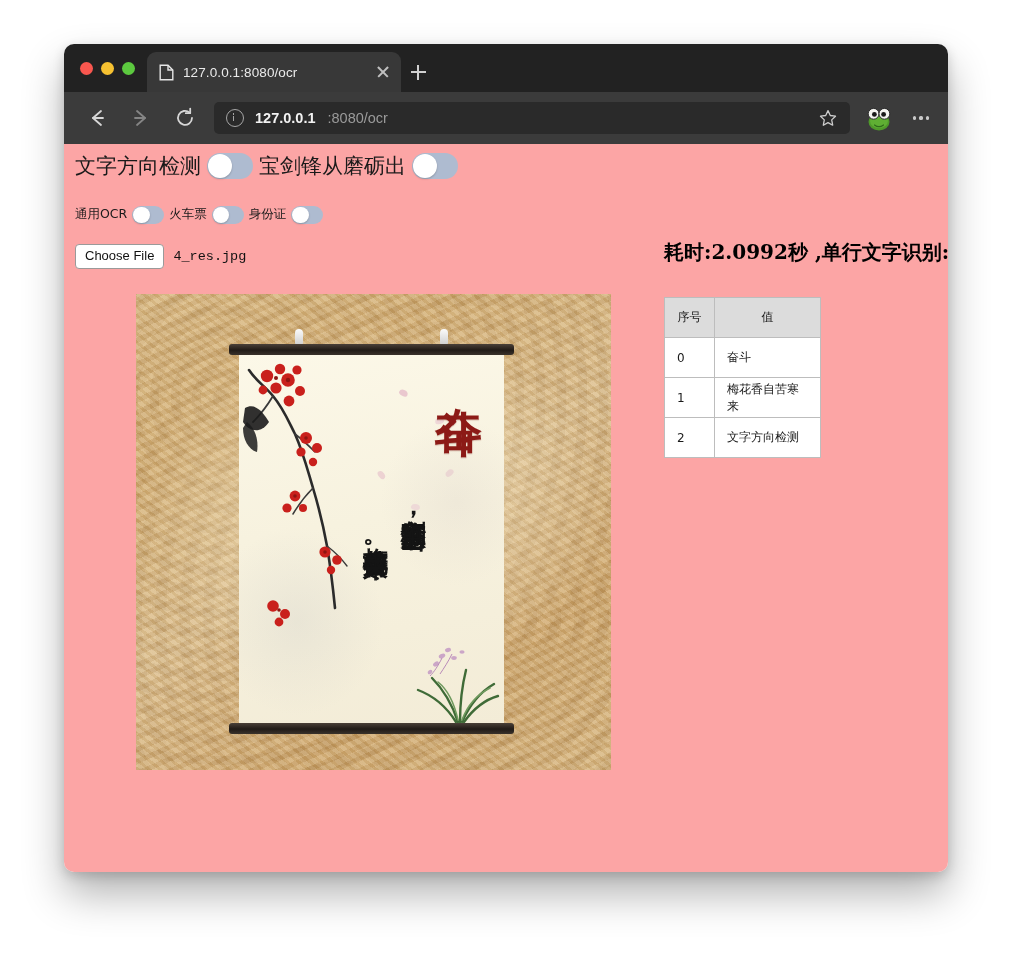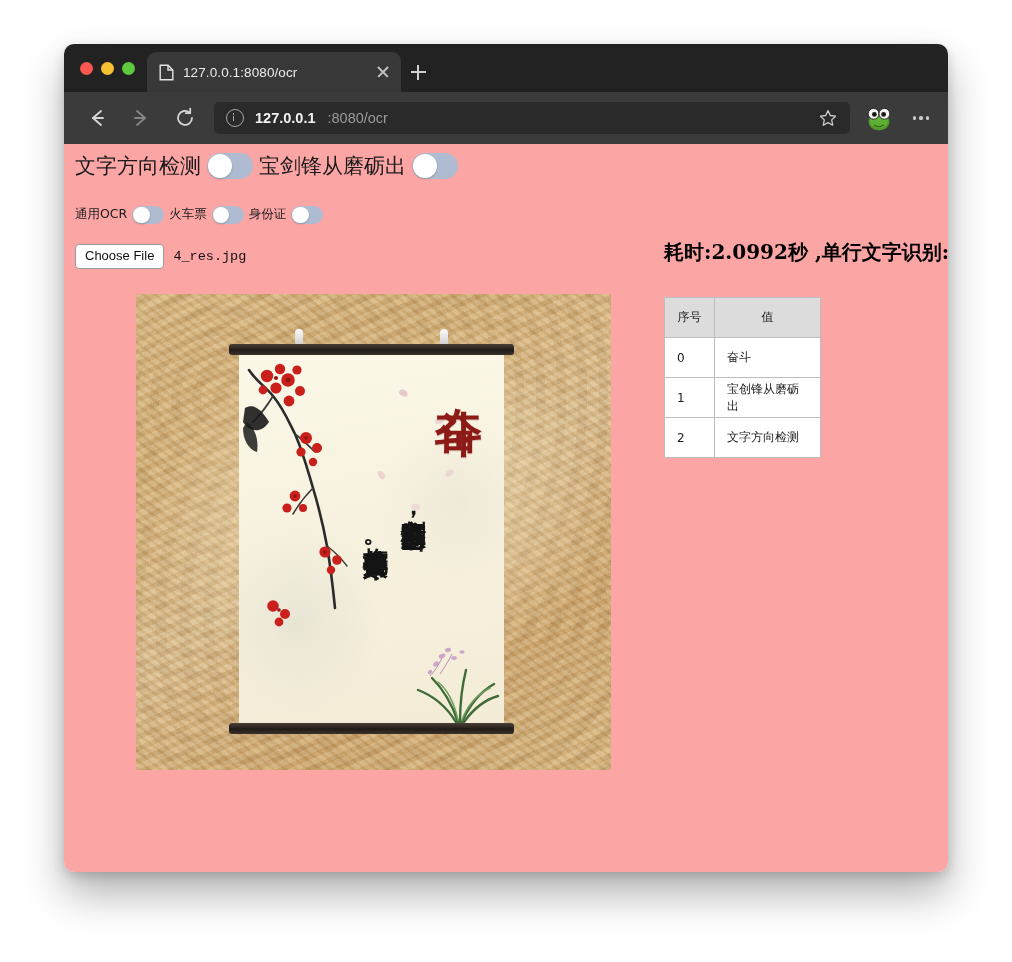--- a/index.html
+++ b/index.html
@@ -603,21 +603,21 @@
           <th class="col-val">值</th>
         </tr>
       </thead>
       <tbody>
         <tr>
           <td class="cell-idx">0</td>
           <td class="cell-val">奋斗</td>
         </tr>
         <tr>
           <td class="cell-idx">1</td>
-          <td class="cell-val">宝创锋从磨砺出</td>
+          <td class="cell-val">梅花香自苦寒来</td>
         </tr>
         <tr>
           <td class="cell-idx">2</td>
           <td class="cell-val">文字方向检测</td>
         </tr>
       </tbody>
     </table>
 
   </div>
 </div>

